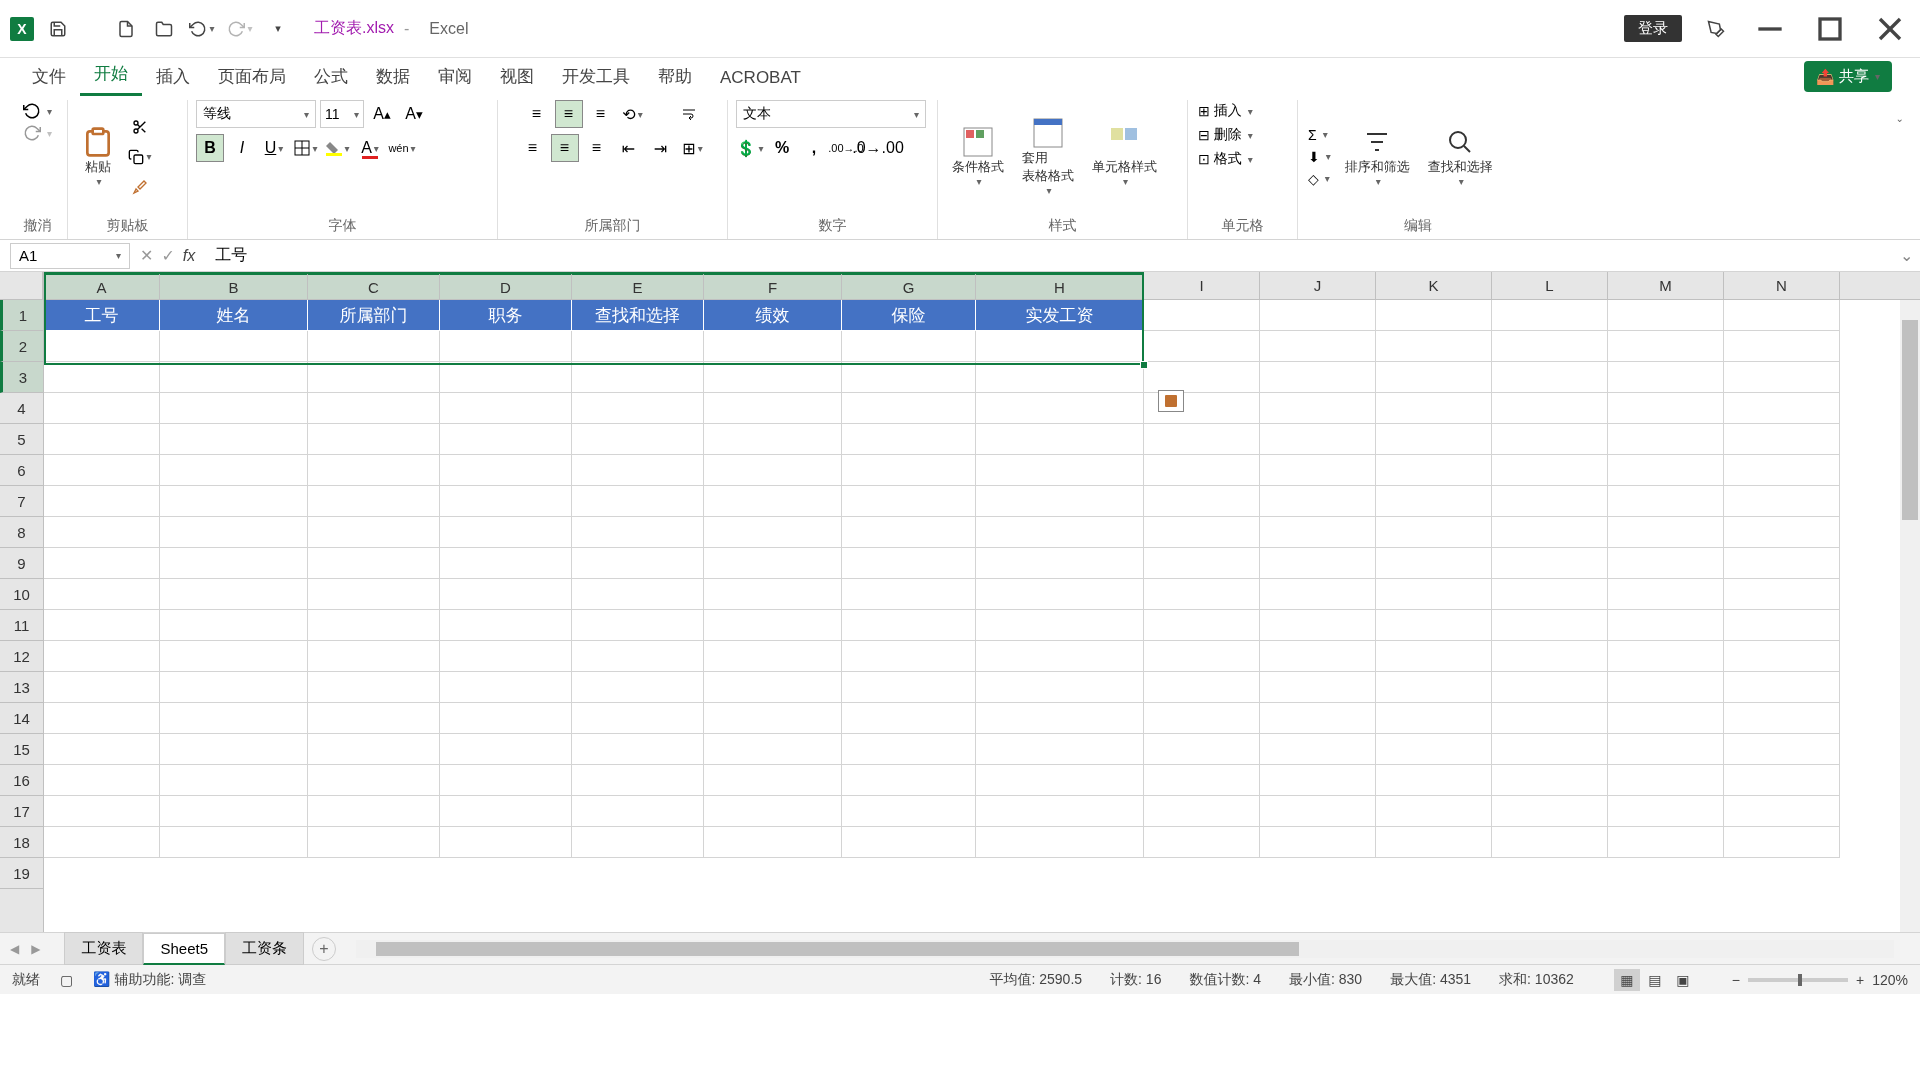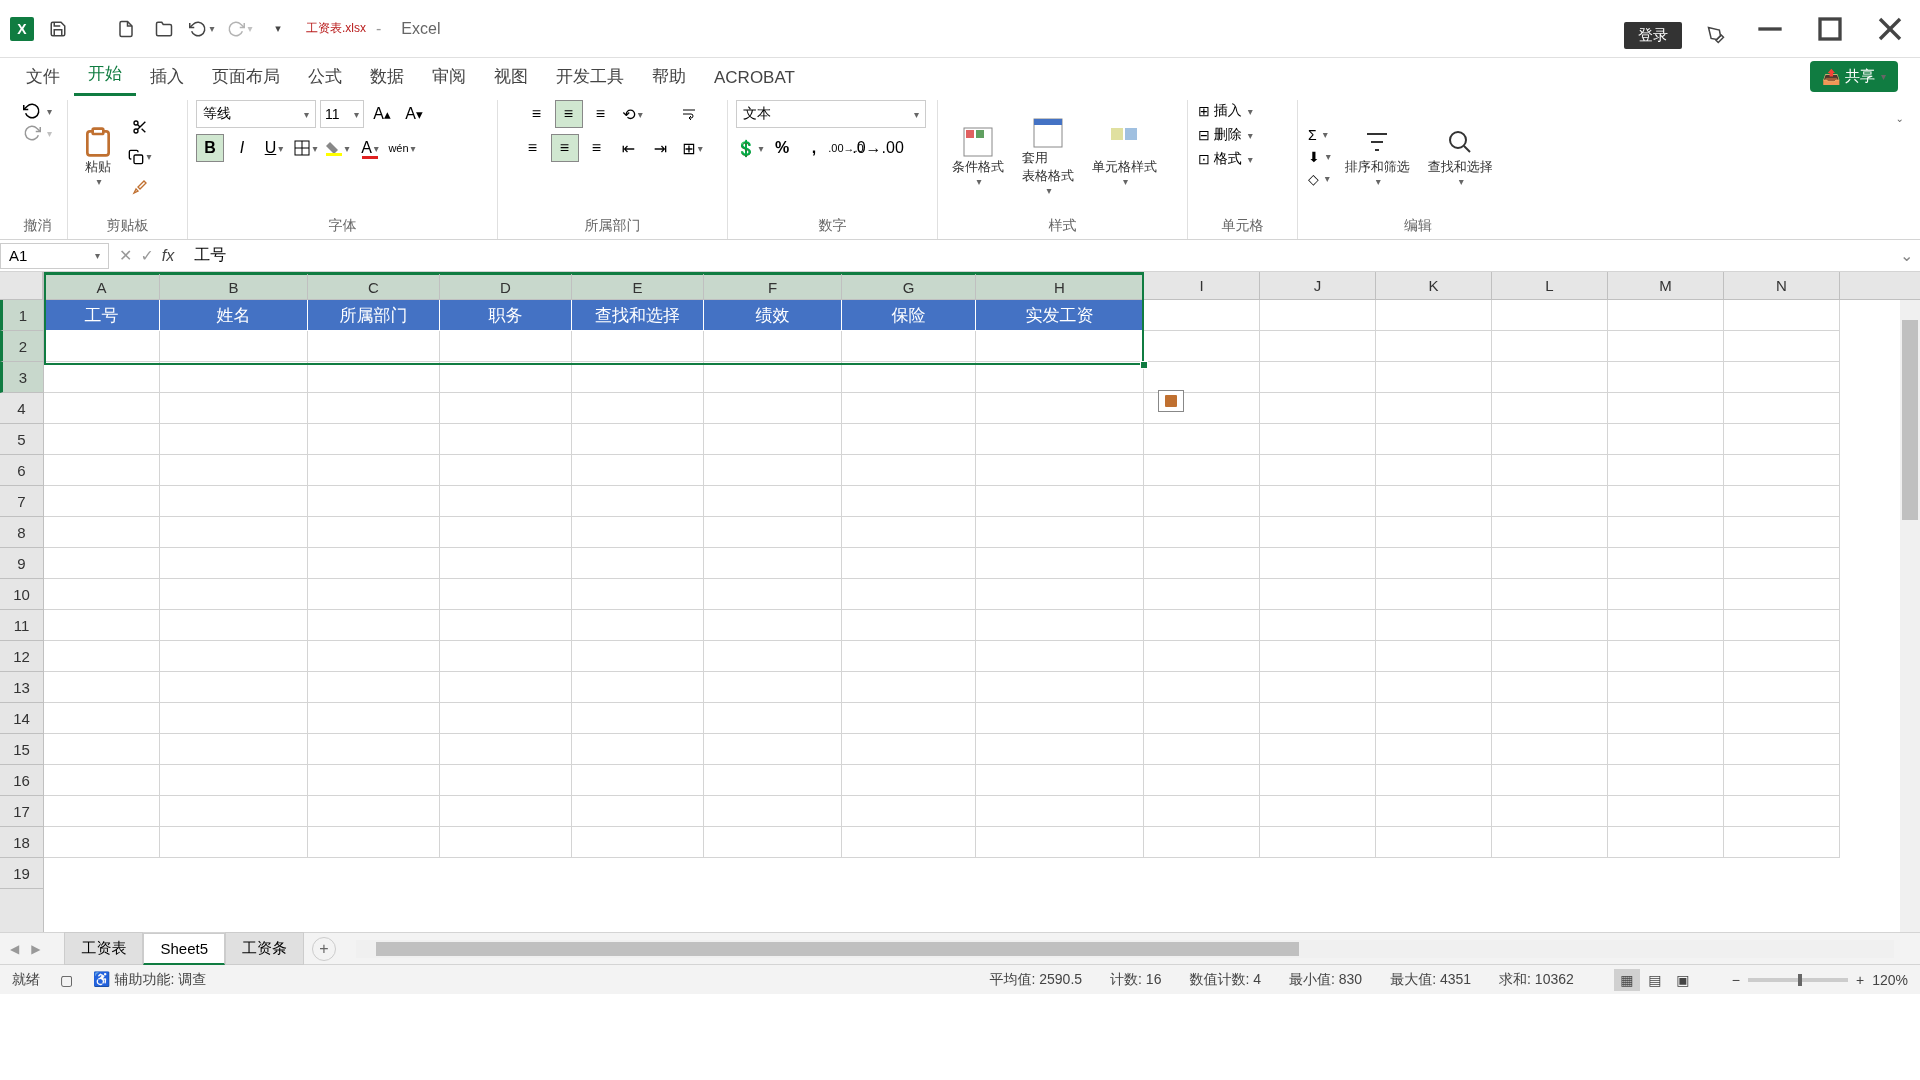--- a/index.html
+++ b/index.html
@@ -3,30 +3,30 @@
 <meta charset="utf-8">
 <style>
 * { margin: 0; padding: 0; box-sizing: border-box; font-family: "Microsoft YaHei", Arial, sans-serif; }
 body { background: #fff; overflow: hidden; width: 1920px; height: 1080px; }
 
 .titlebar { height: 58px; background: #fff; display: flex; align-items: center; padding: 0 10px; border-bottom: 1px solid #e0e0e0; }
 .titlebar .left { display: flex; align-items: center; gap: 10px; }
 .excel-icon { width: 24px; height: 24px; background: #107c41; color: #fff; display: flex; align-items: center; justify-content: center; font-weight: bold; font-size: 14px; border-radius: 2px; }
 .qat-btn { width: 28px; height: 28px; display: flex; align-items: center; justify-content: center; color: #444; cursor: pointer; }
 .qat-btn svg { width: 18px; height: 18px; }
-.filename { margin-left: 4px; font-size: 12px; color: #b91c1c; }
+.filename { margin-left: 12px; font-size: 16px; color: #a21caf; }
 .appname { margin-left: 10px; color: #666; font-size: 16px; }
 .search-box { margin-left: 280px; width: 490px; height: 36px; border: 1px solid #ccc; border-radius: 4px; display: flex; align-items: center; padding: 0 12px; background: #fff; }
 .search-box svg { width: 16px; height: 16px; color: #666; margin-right: 10px; }
 .search-box span { color: #888; font-size: 15px; }
-.titlebar .right { margin-left: auto; display: flex; align-items: flex-end; gap: 20px; }
+.titlebar .right { margin-left: auto; display: flex; align-items: center; gap: 20px; }
 .login-btn { background: #333; color: #fff; padding: 4px 14px; font-size: 15px; border-radius: 2px; }
 .win-btn { width: 40px; height: 40px; display: flex; align-items: center; justify-content: center; color: #444; cursor: pointer; }
 
-.tabs { height: 38px; display: flex; align-items: flex-end; padding: 0 12px; background: #fff; }
+.tabs { height: 38px; display: flex; align-items: flex-end; padding: 0 18px; background: #fff; }
 .tab { padding: 8px 14px; font-size: 17px; color: #444; cursor: pointer; }
 .tab.active { border-bottom: 3px solid #107c41; color: #107c41; font-weight: 500; }
 .share-btn { margin-left: auto; background: #107c41; color: #fff; padding: 6px 12px; font-size: 15px; border-radius: 4px; display: flex; align-items: center; gap: 4px; margin-bottom: 4px; margin-right: 10px; }
 
 .ribbon { height: 144px; background: #fff; border-bottom: 1px solid #d4d4d4; display: flex; padding: 4px 8px 0 8px; }
 .rgroup { display: flex; flex-direction: column; border-right: 1px solid #e0e0e0; padding: 0 8px; }
 .rgroup-content { flex: 1; display: flex; align-items: center; gap: 6px; }
 .rgroup-label { text-align: center; font-size: 14px; color: #666; padding: 4px 0; position: relative; }
 .rbtn { display: flex; flex-direction: column; align-items: center; justify-content: center; padding: 4px 6px; cursor: pointer; font-size: 13px; color: #333; }
 .rbtn svg { width: 20px; height: 20px; }
@@ -35,21 +35,21 @@
 .rbtn-row { display: flex; align-items: center; gap: 4px; padding: 2px; cursor: pointer; font-size: 14px; }
 .font-select { width: 120px; height: 28px; border: 1px solid #ccc; background: #fff; padding: 0 6px; font-size: 14px; display: flex; align-items: center; }
 .size-select { width: 44px; height: 28px; border: 1px solid #ccc; background: #fff; padding: 0 4px; font-size: 14px; display: flex; align-items: center; }
 .nf-select { width: 190px; height: 28px; border: 1px solid #ccc; background: #fff; padding: 0 6px; font-size: 14px; display: flex; align-items: center; justify-content: space-between; }
 .icon-btn { width: 28px; height: 28px; display: flex; align-items: center; justify-content: center; cursor: pointer; border: 1px solid transparent; }
 .icon-btn.active { background: #d0e7d0; border: 1px solid #888; }
 .icon-btn svg { width: 16px; height: 16px; }
 .dd-arrow { font-size: 10px; color: #666; margin-left: 2px; }
 
 .formula-bar { height: 32px; display: flex; align-items: center; border-bottom: 1px solid #d4d4d4; background: #fff; }
-.name-box { width: 109px; height: 26px; border: 1px solid #ccc; padding: 0 8px; display: flex; align-items: center; font-size: 15px; justify-content: space-between; }
+.name-box { width: 120px; height: 26px; border: 1px solid #ccc; margin-left: 10px; padding: 0 8px; display: flex; align-items: center; font-size: 15px; justify-content: space-between; }
 .fb-btns { display: flex; align-items: center; gap: 8px; margin: 0 10px; }
 .fx { font-style: italic; font-size: 16px; color: #444; }
 .formula-input { flex: 1; padding: 0 10px; font-size: 16px; }
 .fb-expand { width: 20px; color: #888; }
 
 .grid-area { position: relative; height: 660px; background: #fff; display: flex; }
 .row-headers { width: 44px; background: #e6e6e6; border-right: 1px solid #c0c0c0; }
 .corner { height: 28px; background: #e6e6e6; border-bottom: 1px solid #c0c0c0; border-right: 1px solid #c0c0c0; }
 .row-h { height: 31px; display: flex; align-items: center; justify-content: center; font-size: 15px; color: #333; border-bottom: 1px solid #c0c0c0; background: #e6e6e6; }
 .row-h.sel { background: #c8d8cc; border-left: 3px solid #107c41; }

